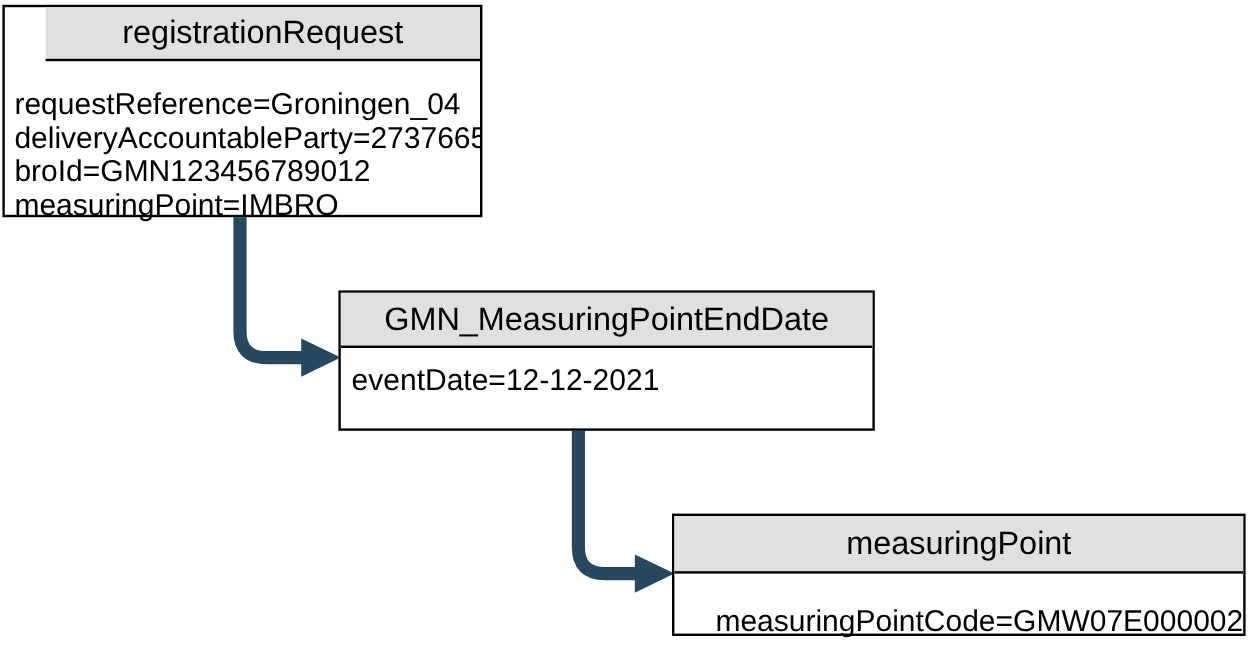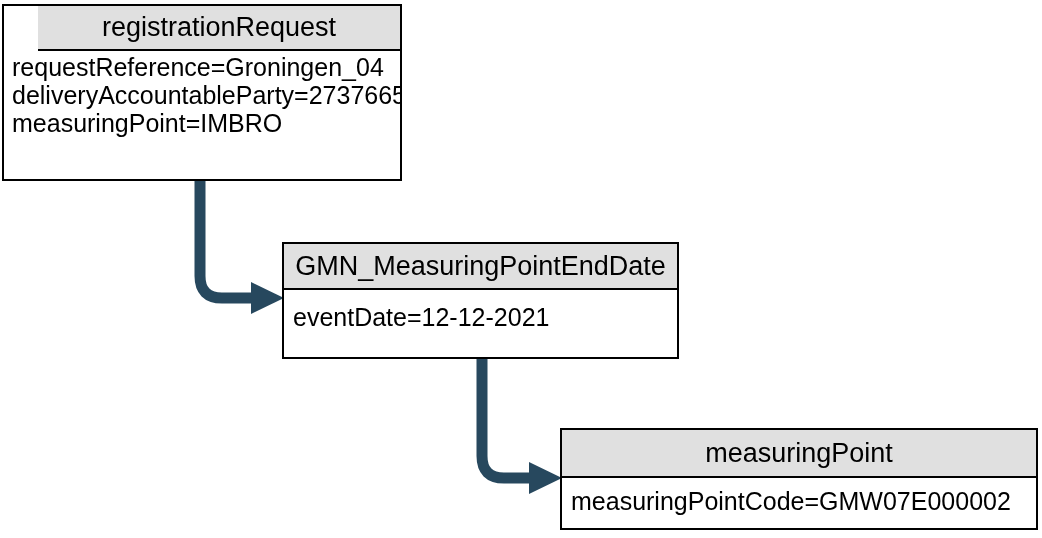--- a/index.html
+++ b/index.html
@@ -56,49 +56,50 @@
     color: #000000;
     overflow: hidden;
   }
   .attr-line {
     white-space: nowrap;
     overflow: hidden;
   }
   
   #node-1 { left: 2px; top: 4px; width: 400px; height: 177px; }
   #node-1 .node-header { height: 45px; margin-left: 34px; }
-  #node-1 .node-body { padding: 2px 0 0 8px; }
+  #node-1 .node-body { padding: 22px 0 0 8px; }
   
-  #node-2 { left: 282px; top: 242px; width: 397px; height: 117px; }
+  #node-2 { left: 282px; top: 242px; width: 447px; height: 117px; }
   #node-2 .node-header { height: 46px; }
   #node-2 .node-body { padding: 13px 0 0 9px; }
   
-  #node-3 { left: 560px; top: 428px; width: 478px; height: 102px; }
+  #node-3 { left: 560px; top: 428px; width: 478px; height: 102px; text-align: right; }
   #node-3 .node-header { height: 48px; }
-  #node-3 .node-body { padding: 9px 0 0 9px; }
+  #node-3 .node-body { padding: 26px 0 0 9px; }
 </style>
 </head>
 <body>
 
 <div class="canvas">
 
   <svg class="connectors" viewBox="0 0 1042 538" xmlns="http://www.w3.org/2000/svg">
 
     <path class="edge-line" d="M 200,180 L 200,276 Q 200,298 222,298 L 252,298"></path>
     <polygon class="edge-head" points="251,282 284,298 251,314"></polygon>
 
     <path class="edge-line" d="M 482,358 L 482,456 Q 482,478 504,478 L 530,478"></path>
     <polygon class="edge-head" points="529,462 562,478 529,494"></polygon>
   </svg>
 
   <div class="node" id="node-1">
     <div class="node-header">registrationRequest</div>
     <div class="node-body">
       <div class="attr-line">requestReference=Groningen_04</div>
       <div class="attr-line">deliveryAccountableParty=27376655</div>
+      <div class="attr-line">broId=GMN123456789012</div>
       <div class="attr-line">measuringPoint=IMBRO</div>
     </div>
   </div>
 
   <div class="node" id="node-2">
     <div class="node-header">GMN_MeasuringPointEndDate</div>
     <div class="node-body">
       <div class="attr-line">eventDate=12-12-2021</div>
     </div>
   </div>

